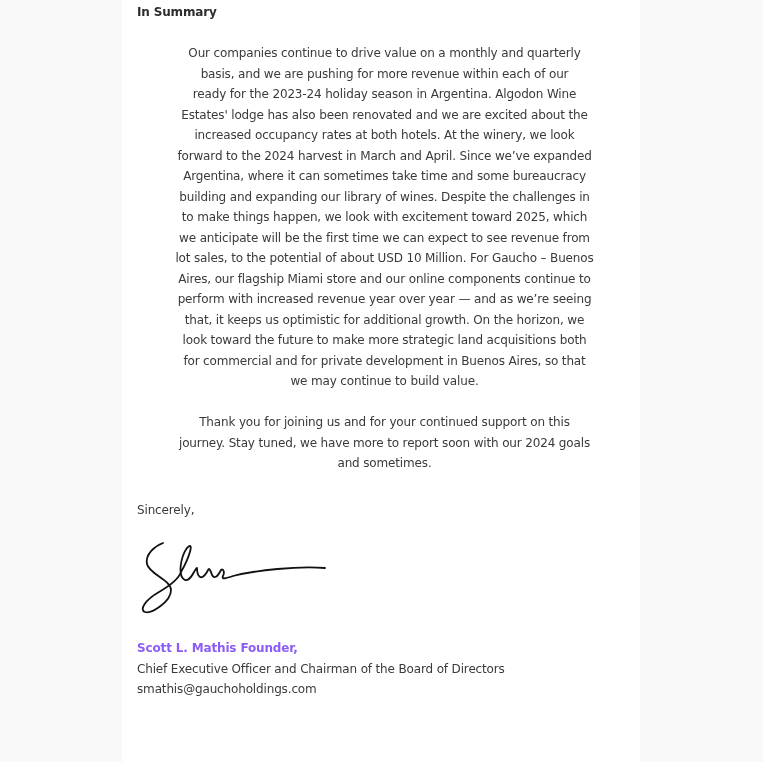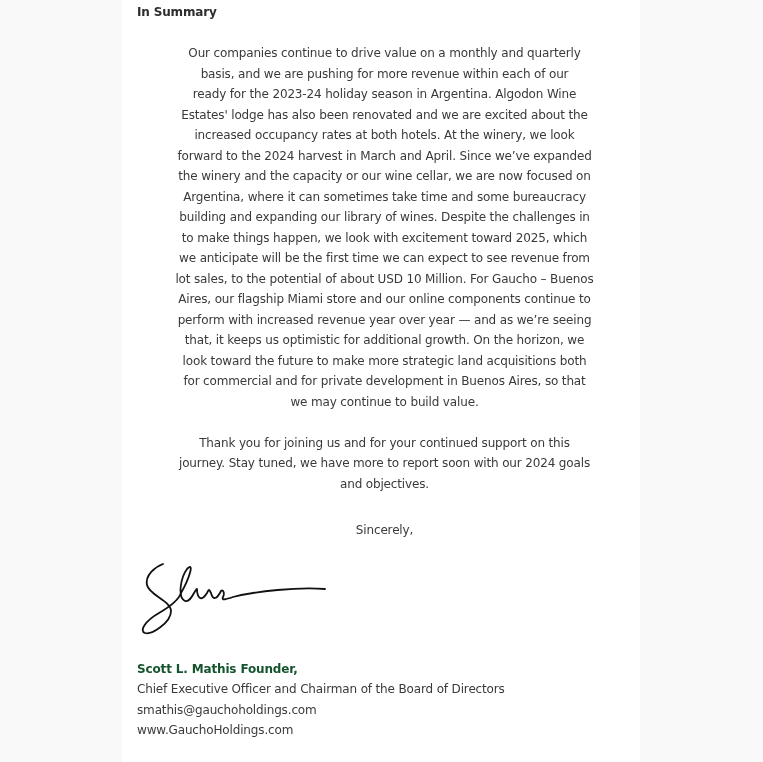--- a/index.html
+++ b/index.html
@@ -41,36 +41,35 @@
       margin: 0 0 20.5px 0;
       white-space: normal;
       text-align: center;
     }
     .line {
       display: block;
       white-space: nowrap;
     }
     .closing {
       margin-top: 26px;
-      text-align: center;
     }
     .signature {
       margin-top: 8px;
       height: 96px;
       width: 200px;
     }
     .signature svg {
       display: block;
     }
     .sig-block {
       margin-top: 14px;
     }
     .sig-name {
       font-weight: bold;
-      color: #14532d;
+      color: #8b5cf6;
       display: block;
     }
     .sig-line {
       display: block;
     }
   </style>
 </head>
 <body>
 
 <div class="column">
@@ -78,50 +77,48 @@
 
     <div class="heading">In Summary</div>
 
     <div class="para">
       <span class="line">Our companies continue to drive value on a monthly and quarterly</span>
       <span class="line">basis, and we are pushing for more revenue within each of our</span>
       <span class="line">ready for the 2023-24 holiday season in Argentina.  Algodon Wine</span>
       <span class="line">Estates' lodge has also been renovated and we are excited about the</span>
       <span class="line">increased occupancy rates at both hotels.  At the winery, we look</span>
       <span class="line">forward to the 2024 harvest in March and April.  Since we’ve expanded</span>
-      <span class="line">the winery and the capacity or our wine cellar, we are now focused on</span>
       <span class="line">Argentina, where it can sometimes take time and some bureaucracy</span>
       <span class="line">building and expanding our library of wines. Despite the challenges in</span>
       <span class="line">to make things happen, we look with excitement toward 2025, which</span>
       <span class="line">we anticipate will be the first time we can expect to see revenue from</span>
       <span class="line">lot sales, to the potential of about USD 10 Million.  For Gaucho – Buenos</span>
       <span class="line">Aires, our flagship Miami store and our online components continue to</span>
       <span class="line">perform with increased revenue year over year — and as we’re seeing</span>
       <span class="line">that, it keeps us optimistic for additional growth.  On the horizon, we</span>
       <span class="line">look toward the future to make more strategic land acquisitions both</span>
       <span class="line">for commercial and for private development in Buenos Aires, so that</span>
       <span class="line">we may continue to build value.</span>
     </div>
 
     <div class="para">
       <span class="line">Thank you for joining us and for your continued support on this</span>
       <span class="line">journey.  Stay tuned, we have more to report soon with our 2024 goals</span>
-      <span class="line">and objectives.</span>
+      <span class="line">and sometimes.</span>
     </div>
 
     <div class="closing">Sincerely,</div>
 
     <div class="signature">
       <svg width="200" height="96" viewBox="0 0 200 96" xmlns="http://www.w3.org/2000/svg">
         <path d="M26 15 C 18 18, 8 26, 10 36 C 12 46, 34 52, 34 62 C 34 74, 14 86, 8 84 C 2 82, 8 72, 22 64 C 34 57, 42 50, 44 44" fill="none" stroke="#111" stroke-width="1.8" stroke-linecap="round" stroke-linejoin="round"></path>
         <path d="M44 44 C 52 30, 58 12, 50 20 C 44 28, 40 48, 48 52 C 54 54, 58 40, 60 40 C 60 48, 64 54, 70 44 C 72 40, 72 40, 74 44 C 76 52, 80 50, 84 42 C 86 40, 88 44, 86 48 C 84 52, 90 50, 96 48 C 120 42, 160 38, 188 40" fill="none" stroke="#111" stroke-width="1.8" stroke-linecap="round" stroke-linejoin="round"></path>
       </svg>
     </div>
 
     <div class="sig-block">
       <span class="sig-name">Scott L. Mathis Founder,</span>
       <span class="sig-line">Chief Executive Officer and Chairman of the Board of Directors</span>
       <span class="sig-line">smathis@gauchoholdings.com</span>
-      <span class="sig-line">www.GauchoHoldings.com</span>
     </div>
 
   </div>
 </div>
 
 </body></html>

